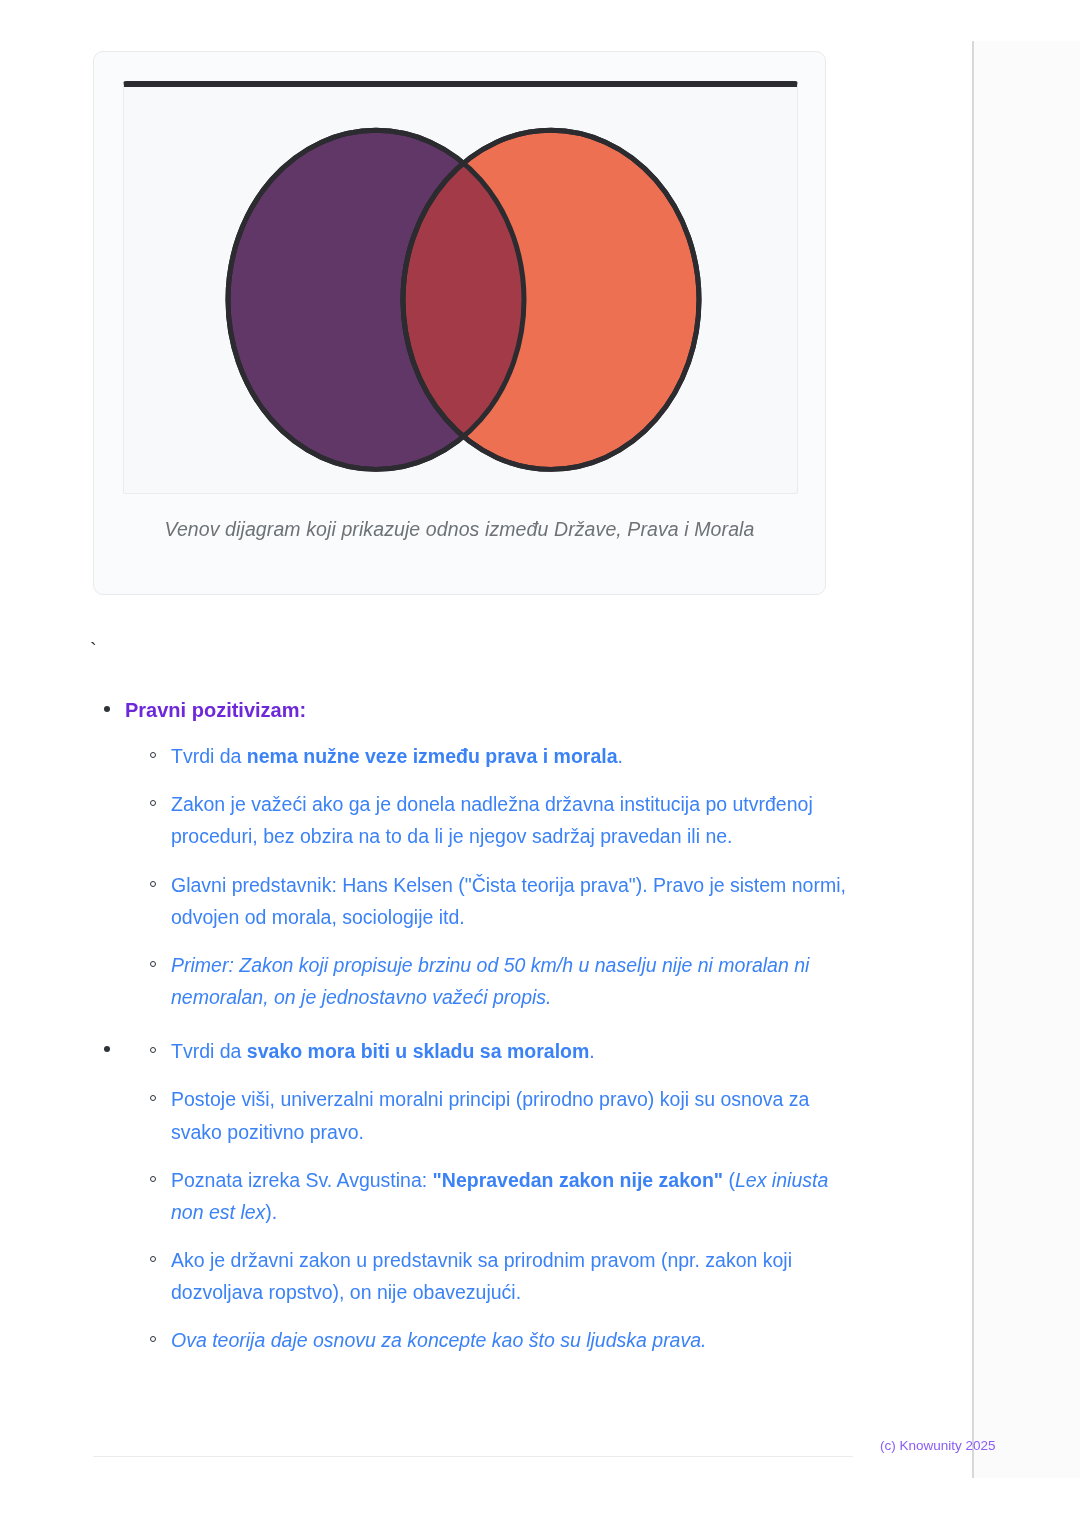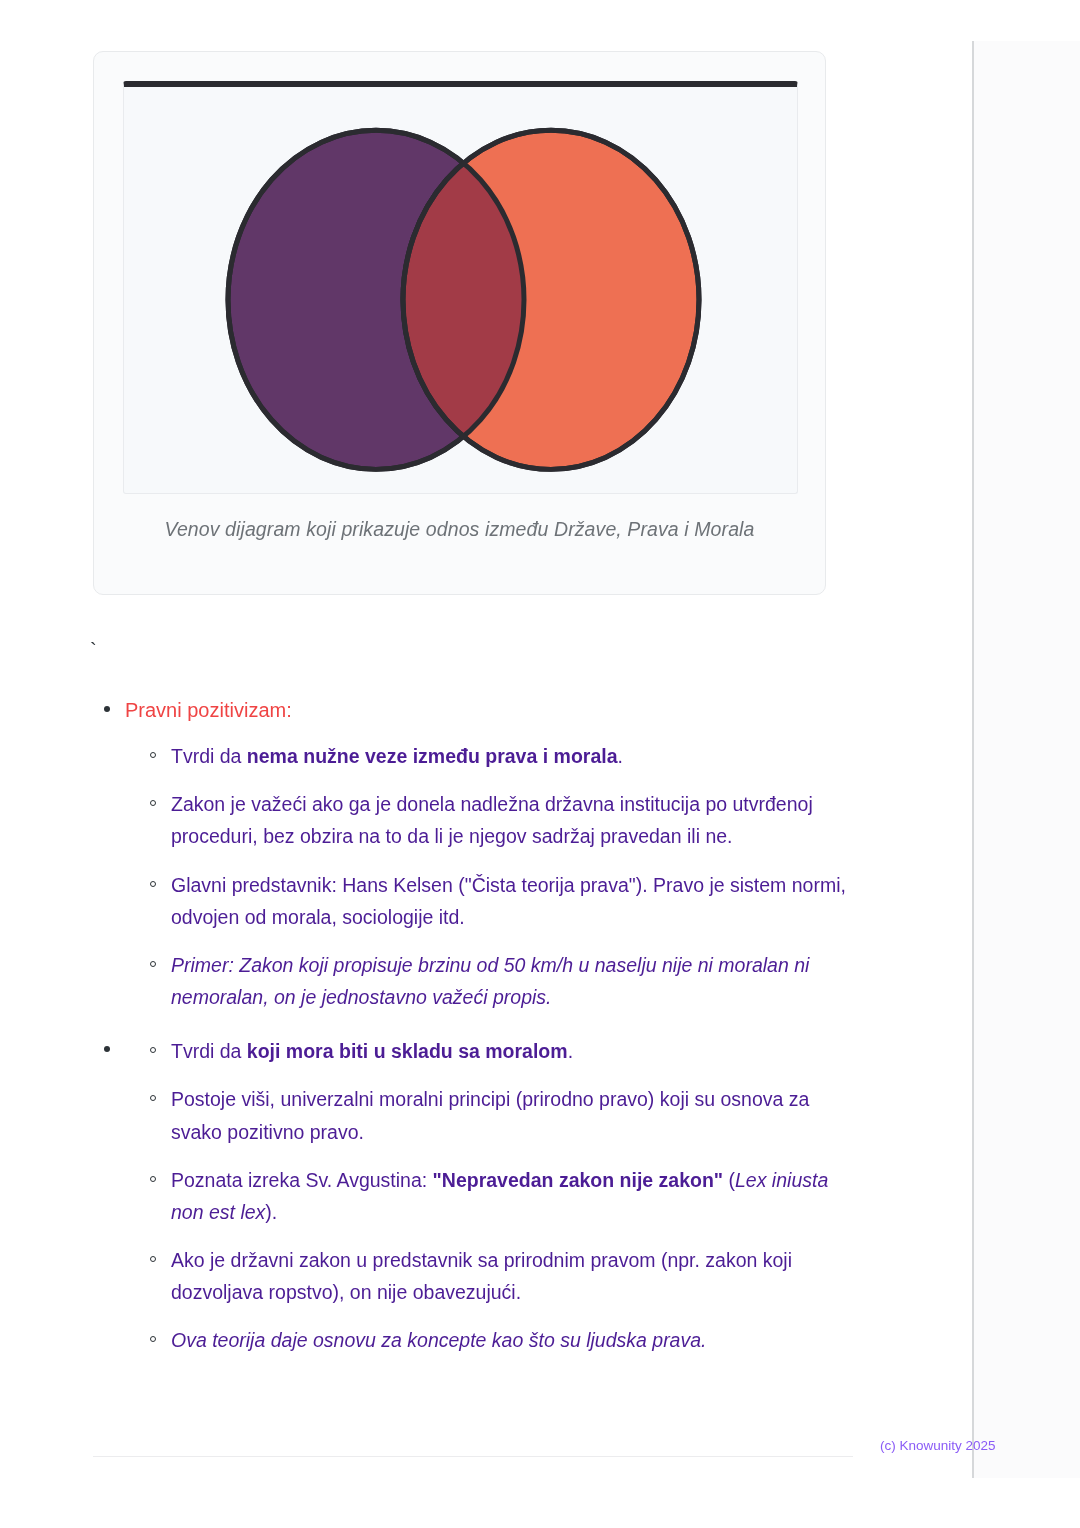--- a/index.html
+++ b/index.html
@@ -119,38 +119,38 @@
     position: absolute;
     left: 11px;
     top: 11px;
     width: 6px;
     height: 6px;
     border-radius: 50%;
     background: #2d3338;
   }
   .l1-label {
     font-size: 20px;
-    font-weight: normal;
+    font-weight: bold;
     line-height: 1.5;
-    color: #ef4444;
+    color: #6d28d9;
     display: block;
     margin-bottom: 15px;
   }
   ul.level2 {
     list-style: none;
     margin: 0;
     padding: 0 0 0 16px;
   }
   ul.level2 > li.l2-item {
     position: relative;
     padding: 0 0 0 30px;
     margin: 0 0 16px 0;
     font-size: 19.5px;
     line-height: 1.65;
-    color: #4c1d95;
+    color: #3b82f6;
   }
   ul.level2 > li.l2-item:last-child {
     margin-bottom: 0;
   }
   ul.level2 > li.l2-item::before {
     content: "";
     position: absolute;
     left: 9px;
     top: 12px;
     width: 6px;
@@ -226,21 +226,21 @@
         <ul class="level2">
           <li class="l2-item">Tvrdi da <b>nema nužne veze između prava i morala</b>.</li>
           <li class="l2-item">Zakon je važeći ako ga je donela nadležna državna institucija po utvrđenoj proceduri, bez obzira na to da li je njegov sadržaj pravedan ili ne.</li>
           <li class="l2-item">Glavni predstavnik: Hans Kelsen ("Čista teorija prava"). Pravo je sistem normi, odvojen od morala, sociologije itd.</li>
           <li class="l2-item italic">Primer: Zakon koji propisuje brzinu od 50 km/h u naselju nije ni moralan ni nemoralan, on je jednostavno važeći propis.</li>
         </ul>
       </li>
 
       <li class="l1-item" style="margin-top:22px;">
         <ul class="level2">
-          <li class="l2-item">Tvrdi da <b>koji mora biti u skladu sa moralom</b>.</li>
+          <li class="l2-item">Tvrdi da <b>svako mora biti u skladu sa moralom</b>.</li>
           <li class="l2-item">Postoje viši, univerzalni moralni principi (prirodno pravo) koji su osnova za svako pozitivno pravo.</li>
           <li class="l2-item">Poznata izreka Sv. Avgustina: <b>"Nepravedan zakon nije zakon"</b> (<i>Lex iniusta non est lex</i>).</li>
           <li class="l2-item">Ako je državni zakon u predstavnik sa prirodnim pravom (npr. zakon koji dozvoljava ropstvo), on nije obavezujući.</li>
           <li class="l2-item italic">Ova teorija daje osnovu za koncepte kao što su ljudska prava.</li>
         </ul>
       </li>
 
     </ul>
   </div>
 

